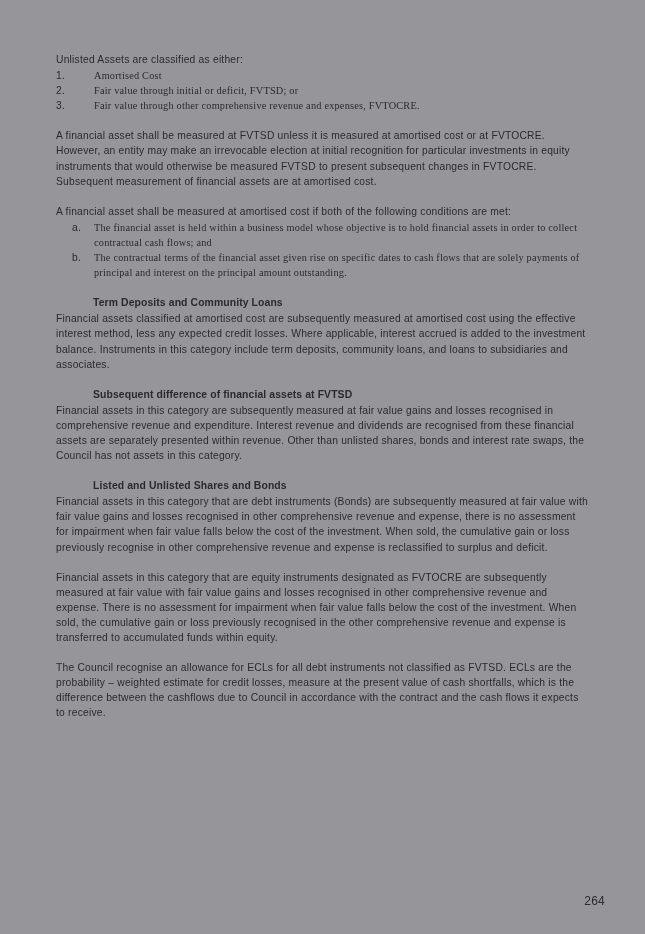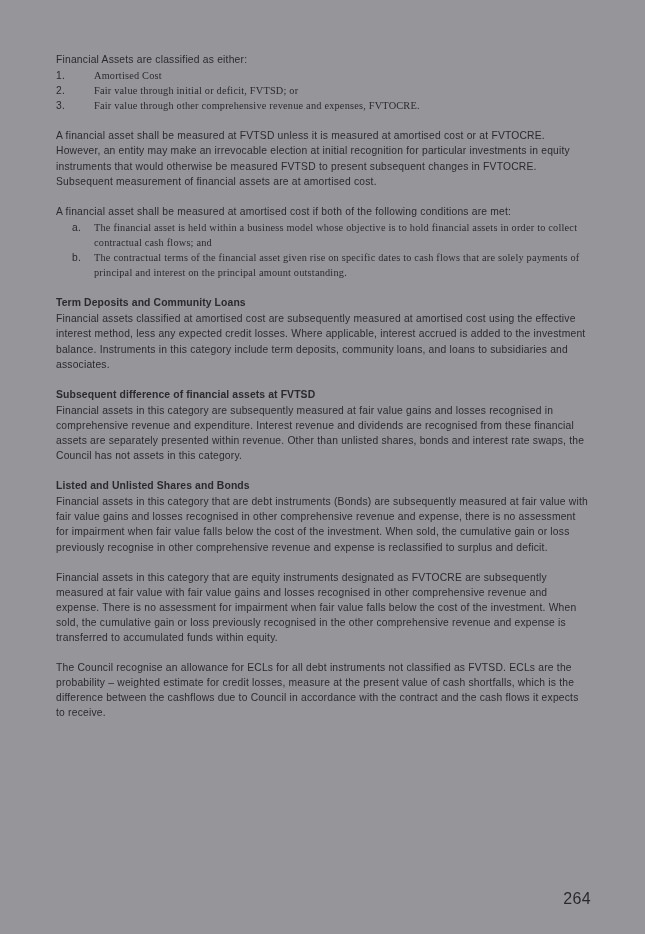--- a/index.html
+++ b/index.html
@@ -31,20 +31,21 @@
     margin: 0 0 0 0;
   }
   .block {
     margin-bottom: 15px;
   }
   .heading {
     font-weight: bold;
     font-size: 10.4px;
     margin-bottom: 1px;
     letter-spacing: 0.01em;
+    margin-left: 37px;
   }
   .lead {
     margin-bottom: 1px;
   }
   ol.num-list, ol.alpha-list {
     margin: 0;
     padding: 0;
     list-style: none;
   }
   ol.num-list > li {
@@ -71,35 +72,35 @@
   }
   .item-text {
     display: block;
     font-family: Liberation Serif, serif;
   }
   .gap-small {
     height: 15px;
   }
   .page-number {
     position: absolute;
-    right: 54px;
+    right: 40px;
     bottom: 26px;
-    font-size: 16px;
+    font-size: 12px;
     color: #2a2a2e;
     letter-spacing: 0.02em;
   }
 </style>
 </head>
 <body>
 
 <div class="page">
   <div class="content">
 
     <div class="block">
-      <p class="lead">Financial Assets are classified as either:</p>
+      <p class="lead">Unlisted Assets are classified as either:</p>
       <ol class="num-list">
         <li>
           <span class="marker">1.</span>
           <span class="item-text">Amortised Cost</span>
         </li>
         <li>
           <span class="marker">2.</span>
           <span class="item-text">Fair value through initial or deficit, FVTSD; or</span>
         </li>
         <li>

